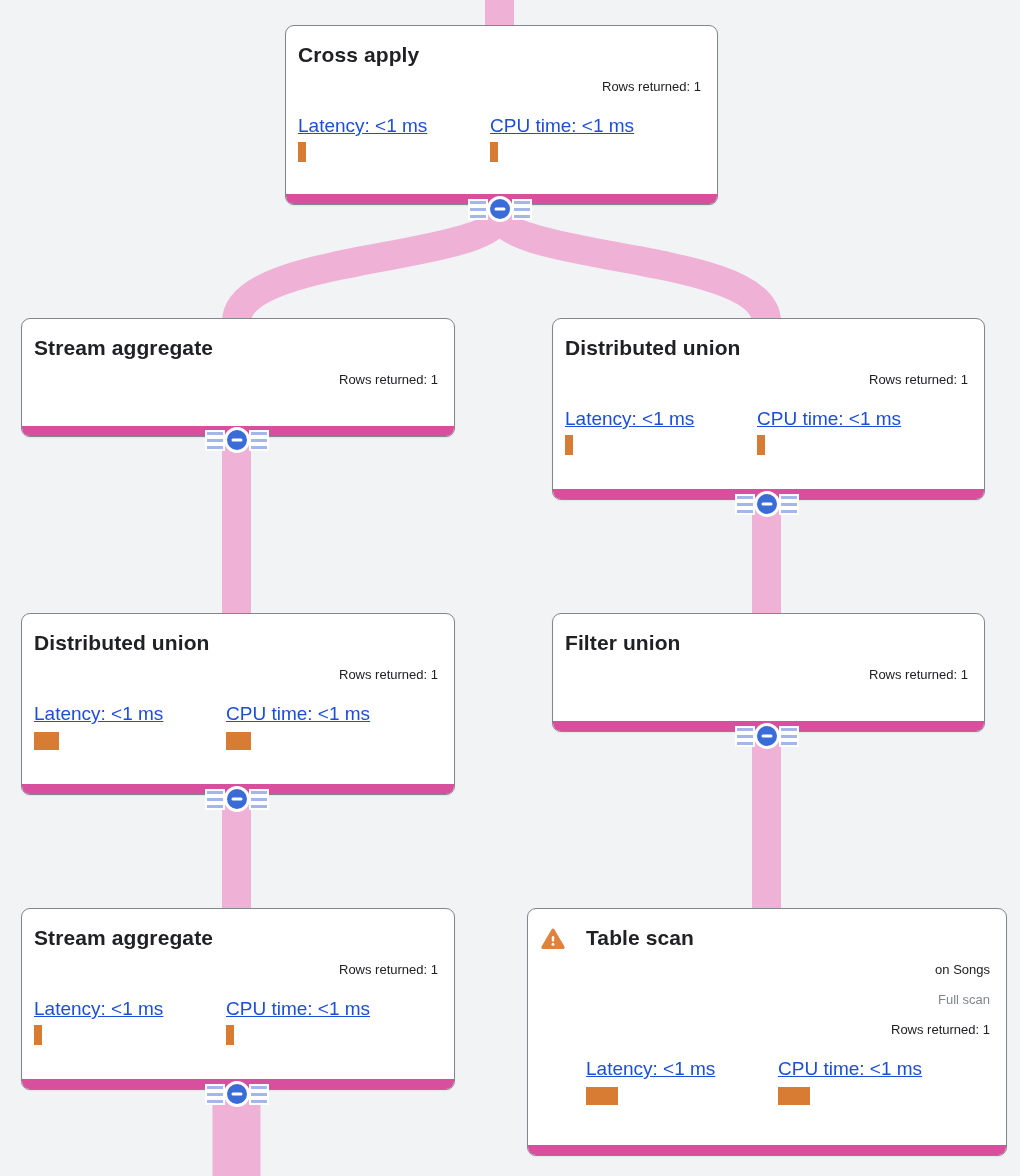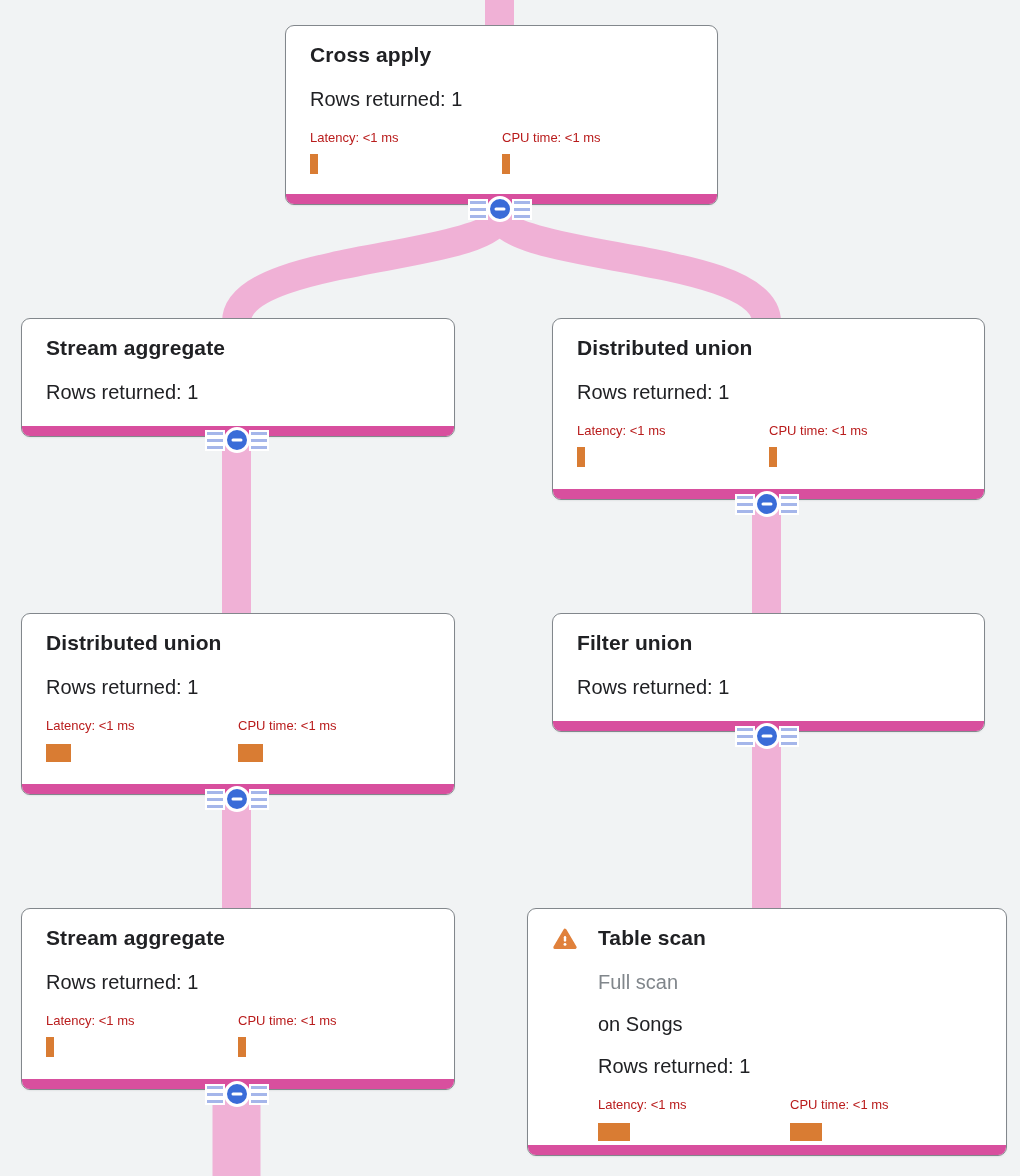--- a/index.html
+++ b/index.html
@@ -22,45 +22,47 @@
   .plan-card{
     position:absolute;
     background:#ffffff;
     border:1.5px solid #82878c;
     border-radius:9px;
     box-sizing:border-box;
     box-shadow:0 1px 2px rgba(0,0,0,.06);
     overflow:hidden;
   }
   .card-body{
-    padding:15px 16px 0 24px;
+    padding:15px 16px 0 12px;
   }
   .node-title{
     font-size:21px;
     font-weight:bold;
     letter-spacing:.1px;
     line-height:28px;
     color:#202124;
   }
   .node-line{
-    font-size:20px;
+    font-size:13px;
     line-height:24px;
-    margin-top:18px;
+    margin-top:6px;
     color:#202124;
+    text-align:right;
   }
   .node-line.muted{ color:#80868b; }
   .metrics{
     display:flex;
     margin-top:15px;
   }
   .metric{ width:192px; }
   .metric-label{
-    font-size:13px;
+    font-size:19px;
     line-height:24px;
-    color:#b91c1c;
+    color:#1d4ed8;
+    text-decoration:underline;
   }
   .bar{
     background:#d97c33;
     margin-top:4px;
   }
   .bar-s{ width:8px;  height:20px; }
   .bar-m{ width:25px; height:18px; margin-top:6px; }
   .bar-l{ width:32px; height:18px; margin-top:6px; }
   .accent{
     position:absolute;
@@ -213,22 +215,22 @@
   <div class="plan-card" style="left:527px;top:908px;width:480px;height:248px;">
     <div class="card-body">
       <div class="with-icon">
         <svg class="warn-icon" viewBox="0 0 24 24">
           <path d="M12 3.2 L21.6 19.6 H2.4 Z" fill="#e0813c" stroke="#e0813c" stroke-width="3.2" stroke-linejoin="round"></path>
           <rect x="10.85" y="8.6" width="2.3" height="5.4" rx="1.15" fill="#ffffff"></rect>
           <circle cx="12" cy="16.7" r="1.4" fill="#ffffff"></circle>
         </svg>
         <div class="node-title">Table scan</div>
       </div>
+      <div class="node-line indented">on Songs</div>
       <div class="node-line muted indented">Full scan</div>
-      <div class="node-line indented">on Songs</div>
       <div class="node-line indented">Rows returned: 1</div>
       <div class="metrics indented">
         <div class="metric">
           <div class="metric-label">Latency: &lt;1 ms</div>
           <div class="bar bar-l"></div>
         </div>
         <div class="metric">
           <div class="metric-label">CPU time: &lt;1 ms</div>
           <div class="bar bar-l"></div>
         </div>

